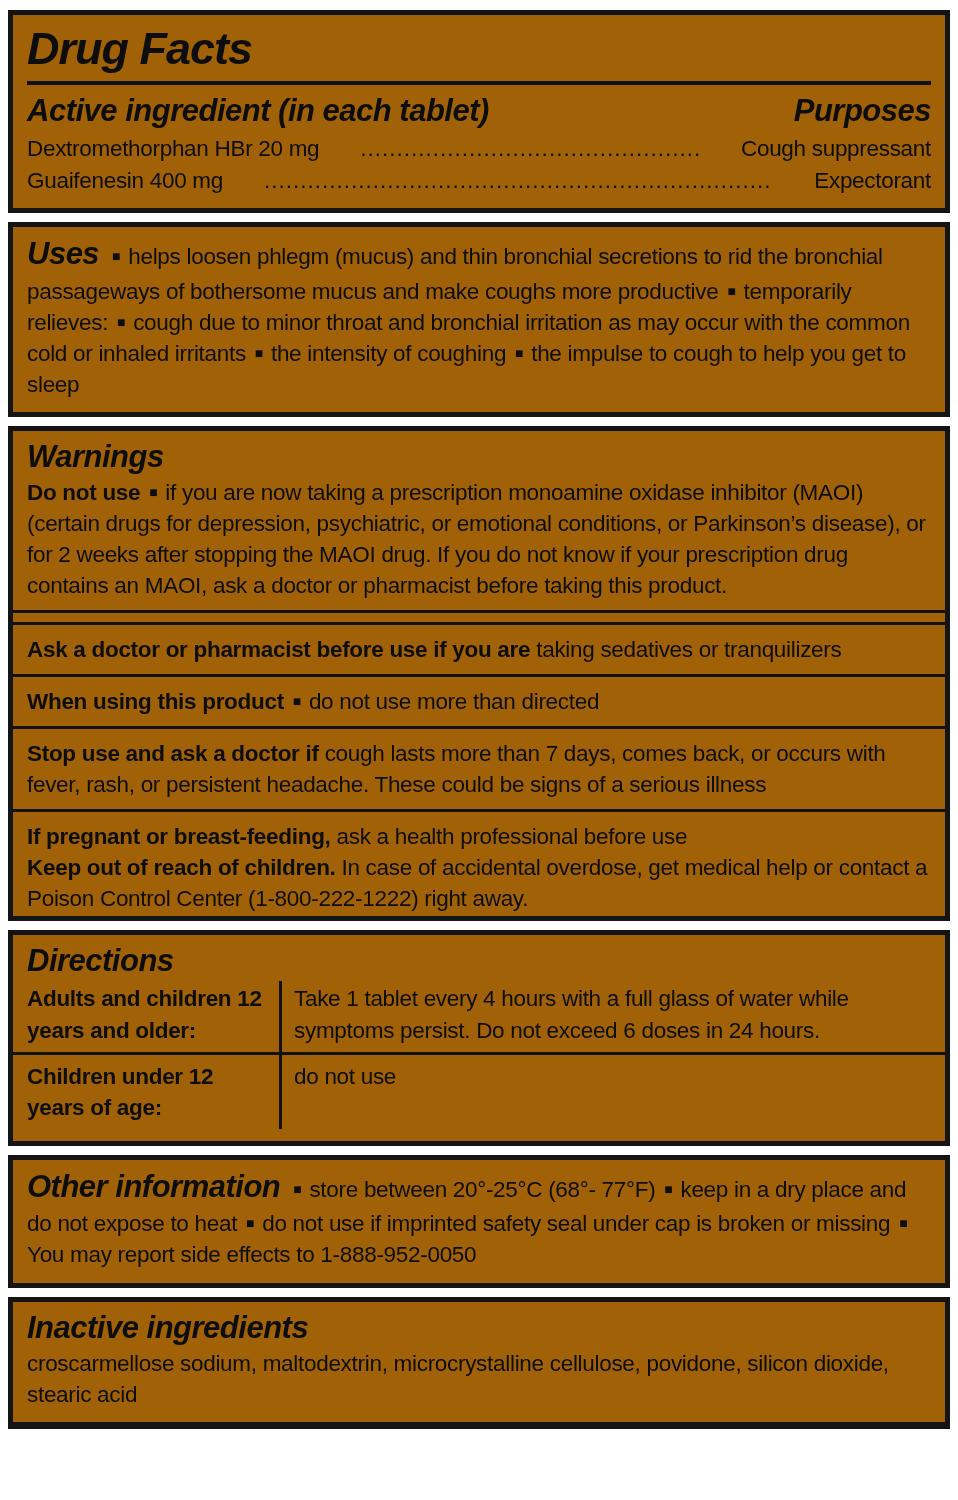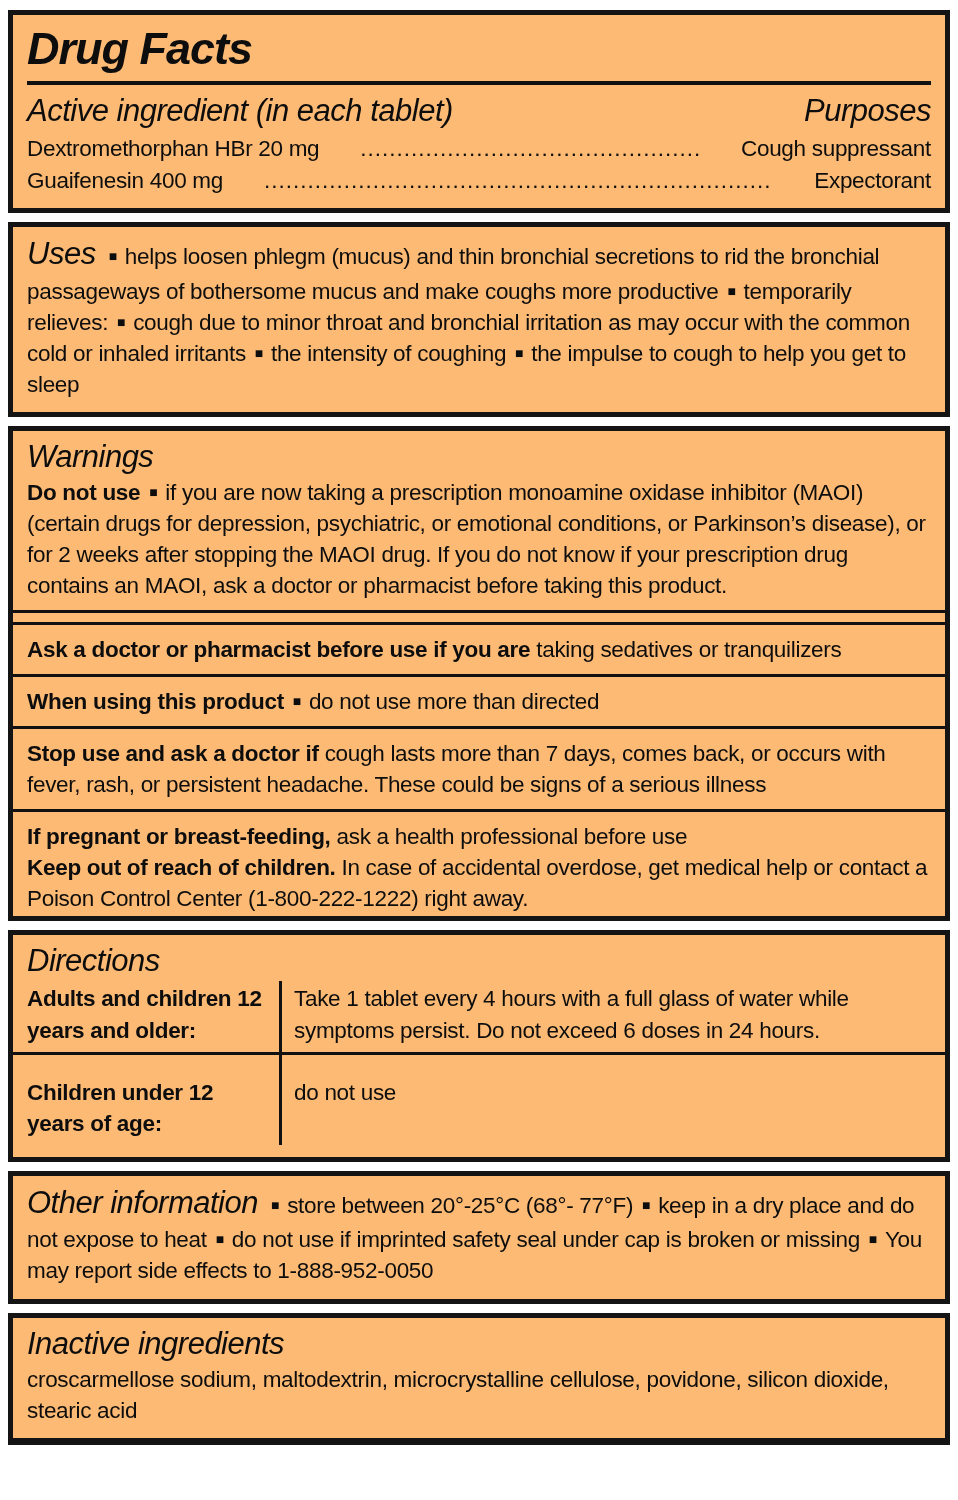--- a/index.html
+++ b/index.html
@@ -8,40 +8,40 @@
   .page {
     width: 958px;
     min-height: 1500px;
     padding: 10px 8px 8px;
     background: #ffffff;
     font-family: "Liberation Sans", sans-serif;
     color: #0d0d0d;
   }
   .box {
     border: 5px solid #141414;
-    background: #fdba74;
+    background: #a16207;
     padding: 6px 14px 12px;
     margin-bottom: 9px;
   }
   .box:last-child { margin-bottom: 0; border-bottom-width: 7px; }
   .h1 {
     font-style: italic;
     font-weight: bold;
     font-size: 45px;
     letter-spacing: -1px;
     margin: 2px 0 6px;
   }
   .rule {
     border: none;
     border-top: 4px solid #111;
     margin: 4px 0 8px;
   }
   .h2 {
     font-style: italic;
-    font-weight: normal;
+    font-weight: bold;
     font-size: 31px;
     letter-spacing: -0.5px;
   }
   .h2.block { display: block; margin: 2px 0 2px; }
   .h2.inline { margin-right: 10px; }
   .ai-head {
     display: flex;
     justify-content: space-between;
     align-items: baseline;
     margin-bottom: 4px;
@@ -94,21 +94,21 @@
     letter-spacing: -0.3px;
   }
   .dir-label {
     font-weight: bold;
     padding: 2px 10px 6px 14px;
   }
   .dir-value {
     border-left: 3px solid #111;
     padding: 2px 14px 6px 12px;
   }
-  .row2 { border-top: 3px solid #111; padding-top: 22px; }
+  .row2 { border-top: 3px solid #111; padding-top: 6px; }
   .warn-box { padding-bottom: 2px; }
 </style>
 </head>
 <body>
 
 <div class="page">
 
   <section class="box">
     <div class="h1">Drug Facts</div>
     <hr class="rule">

